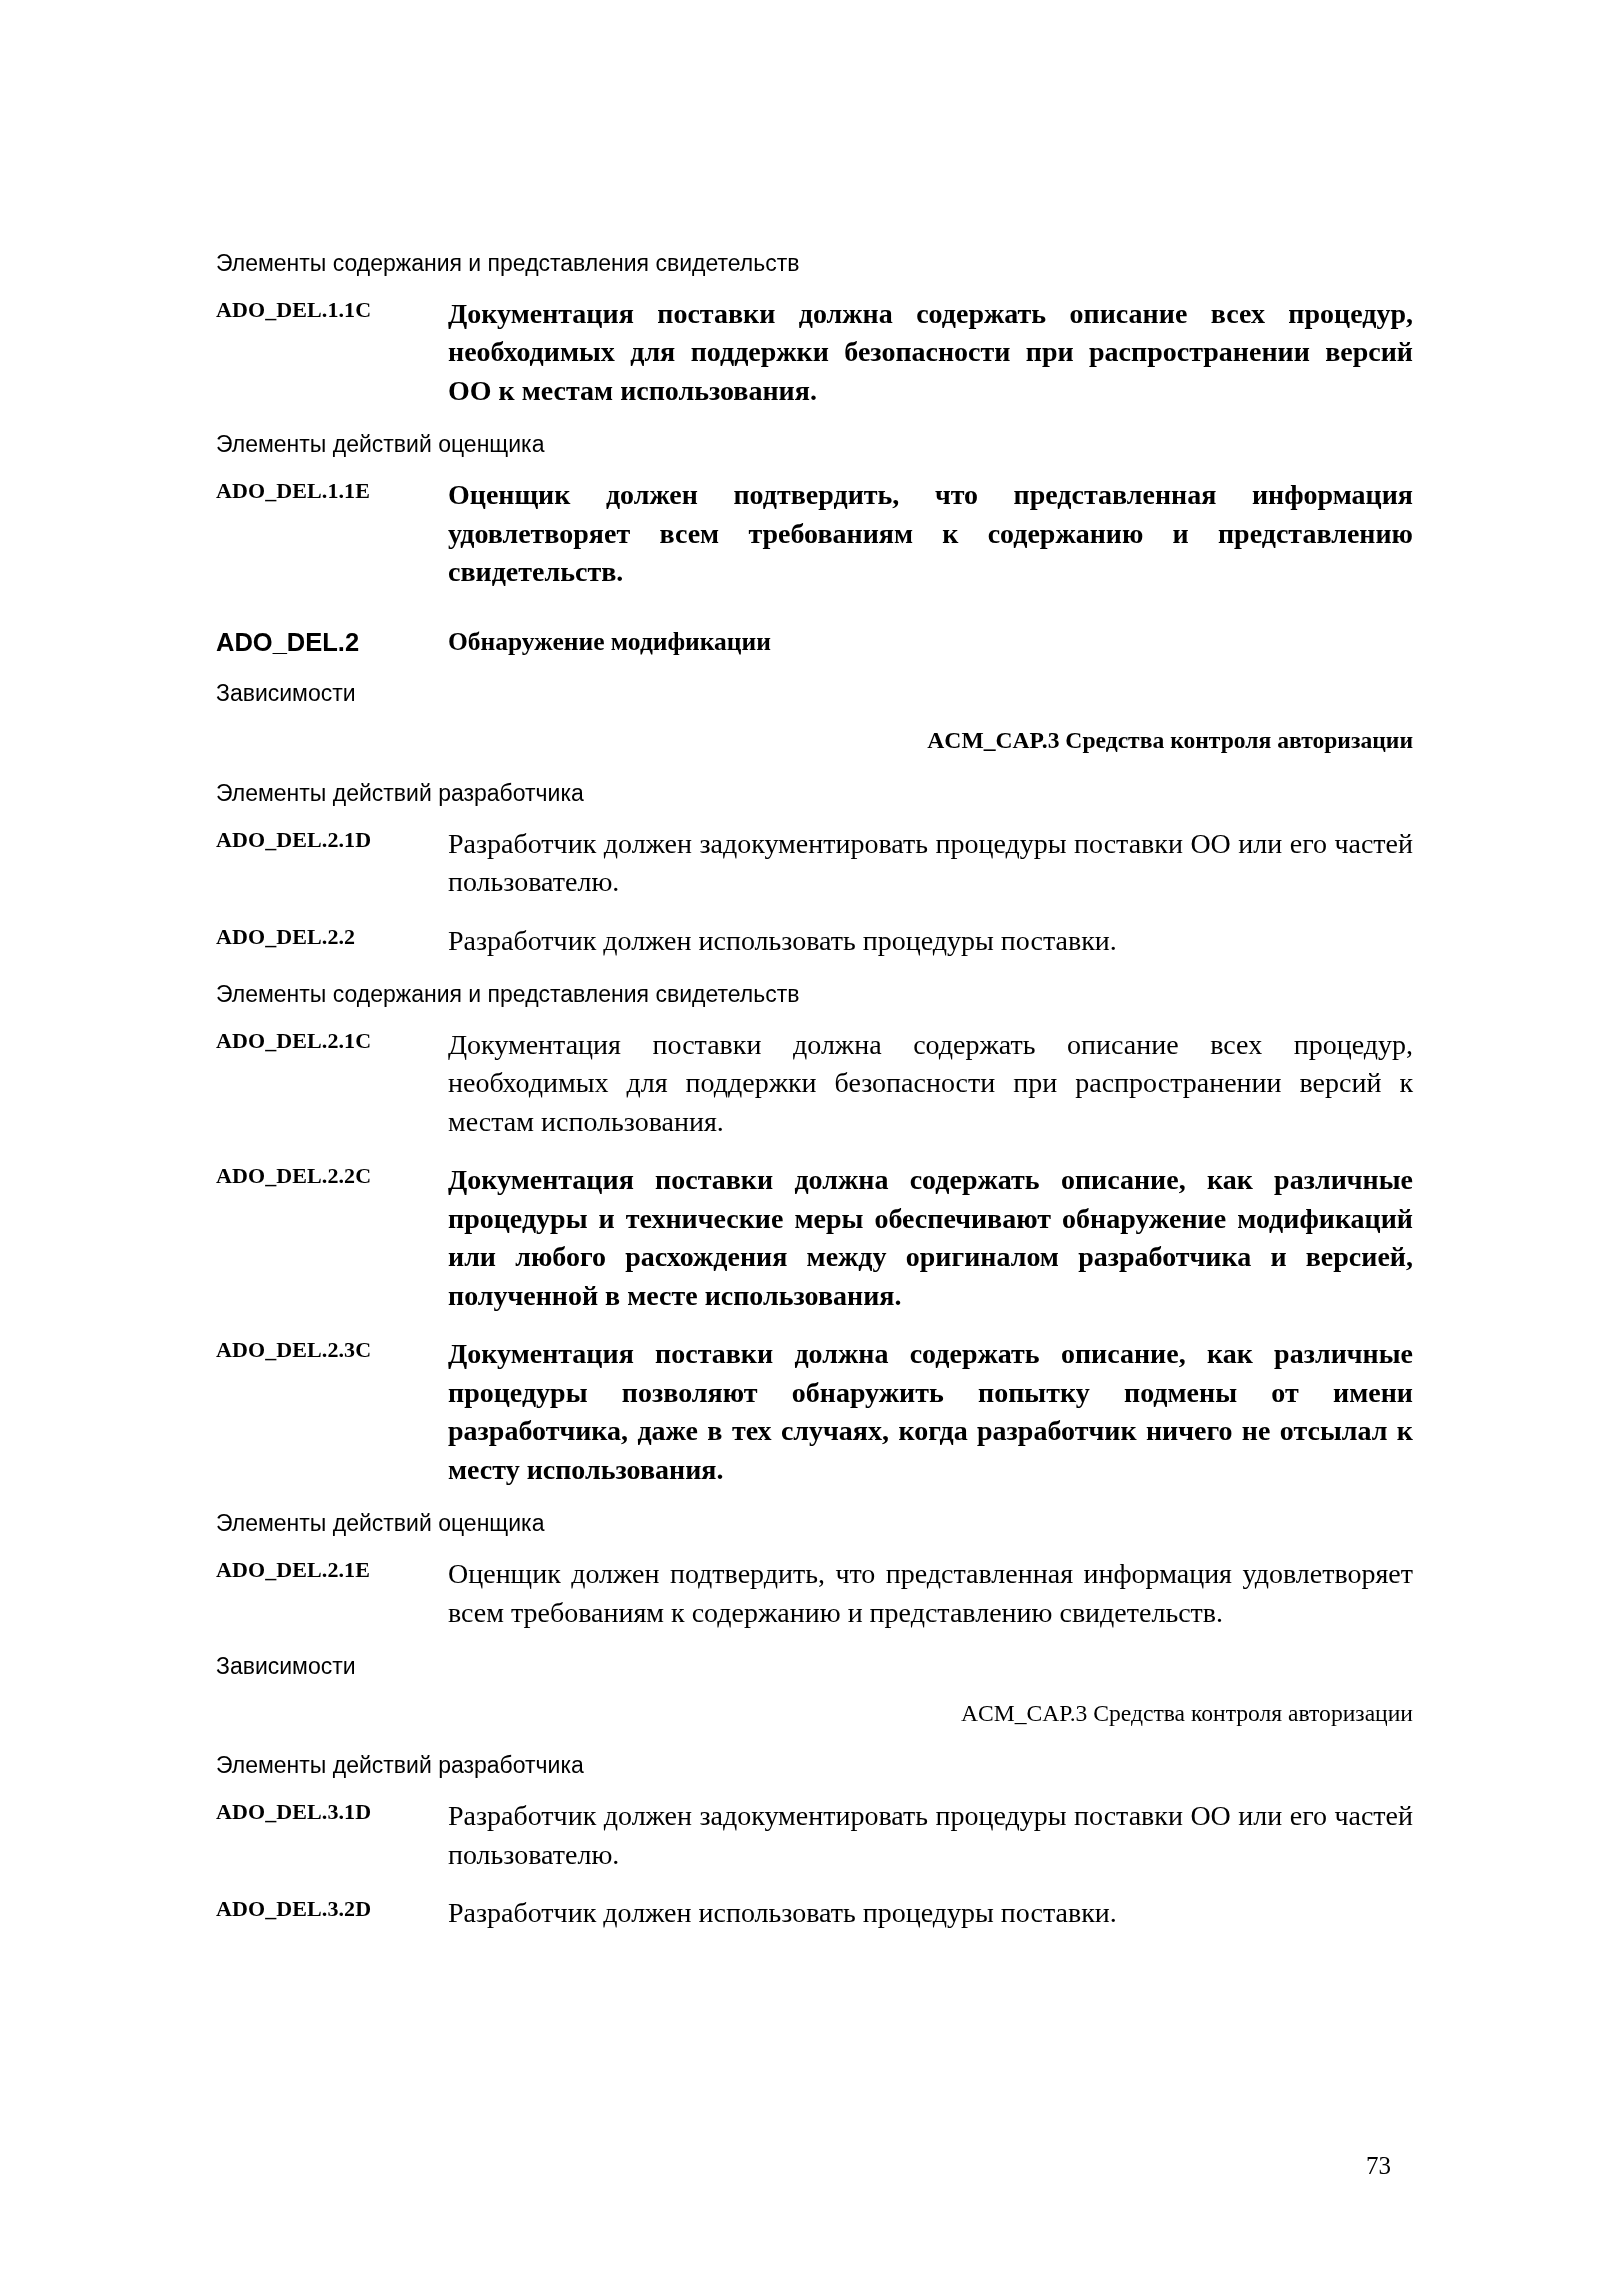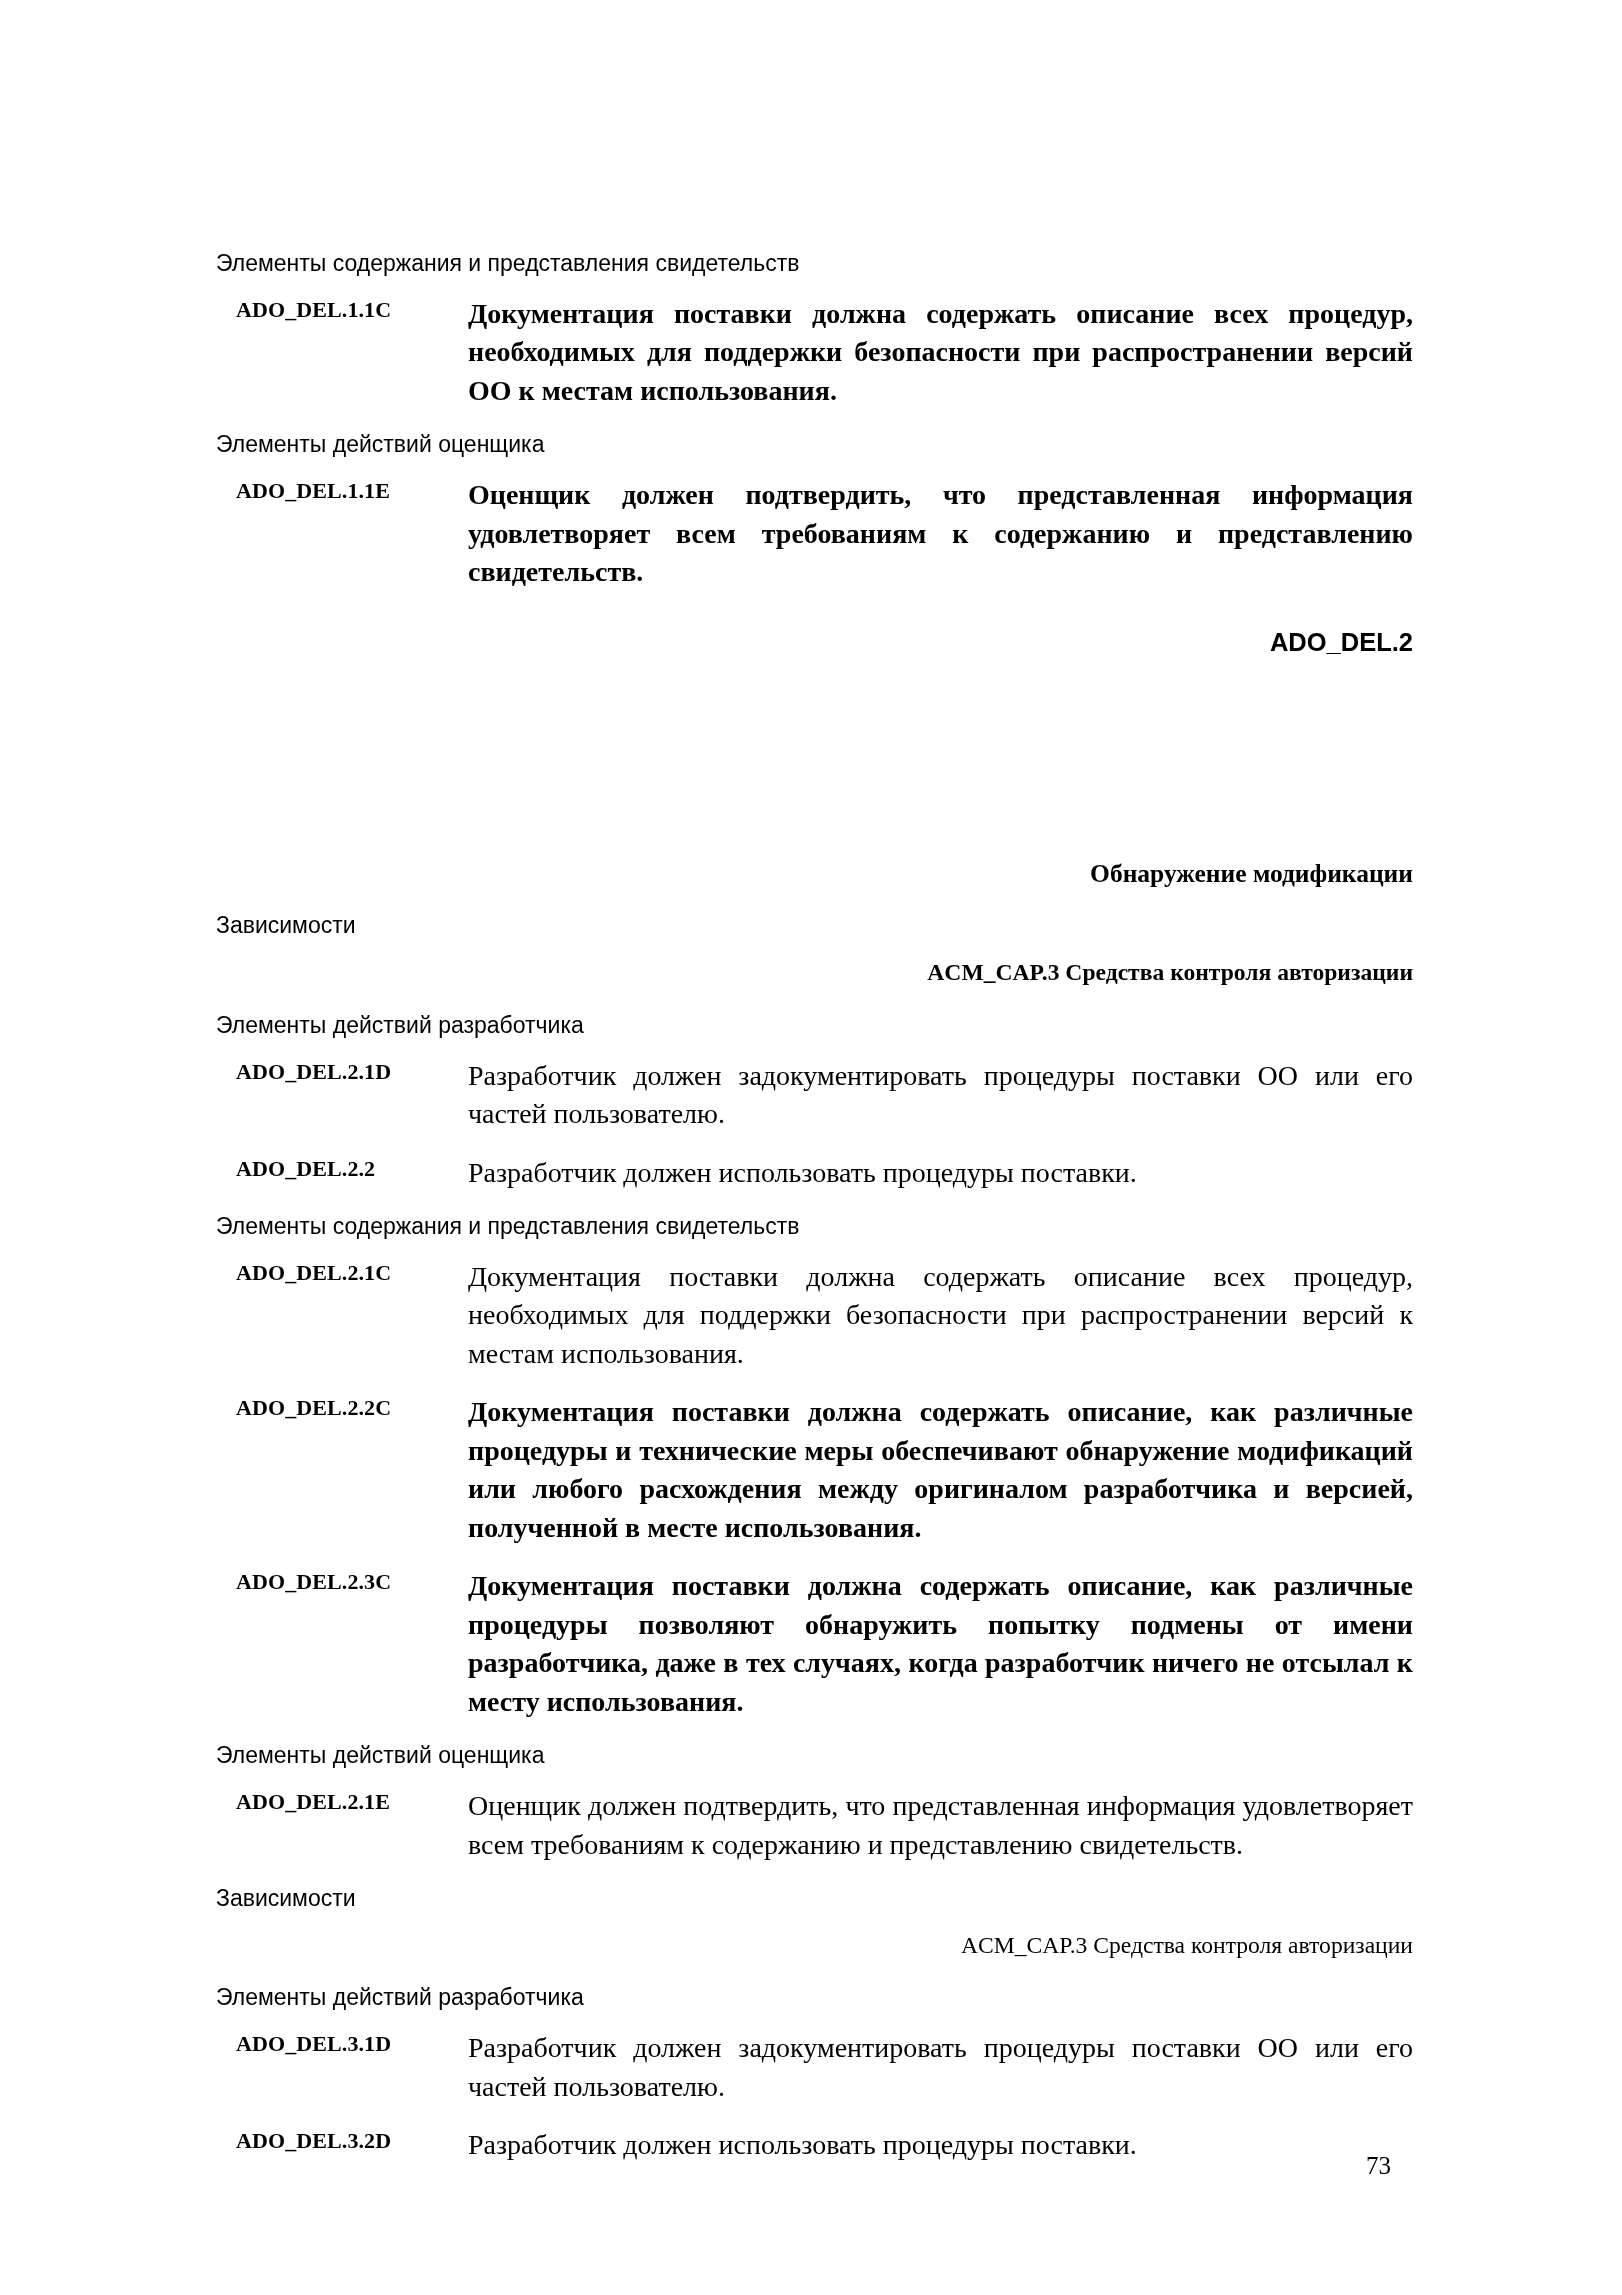--- a/index.html
+++ b/index.html
@@ -41,21 +41,20 @@
     align-items: flex-start;
     margin: 0 0 19.6px 0;
   }
   .req-code {
     flex: 0 0 232px;
     font-family: "Liberation Serif", serif;
     font-weight: bold;
     font-size: 22px;
     line-height: 1.38;
     letter-spacing: 0.1px;
-    margin-left: 20px;
   }
   .req-text {
     flex: 1 1 auto;
     font-family: "Liberation Serif", serif;
     font-size: 28px;
     line-height: 1.38;
     text-align: justify;
     text-justify: inter-word;
   }
   .req-text.bold {
@@ -64,21 +63,20 @@
 
   
   .sec-head {
     display: flex;
     align-items: flex-end;
     margin: 35px 0 22px 0;
     font-family: "Liberation Sans", sans-serif;
     font-weight: bold;
     font-size: 25.5px;
     line-height: 1.2;
-    flex-direction: column;
   }
   .sec-head .sec-code {
     flex: 0 0 232px;
   }
   .sec-head .sec-title {
     flex: 1 1 auto;
     font-family: Liberation Serif, serif;
   }
 
   

